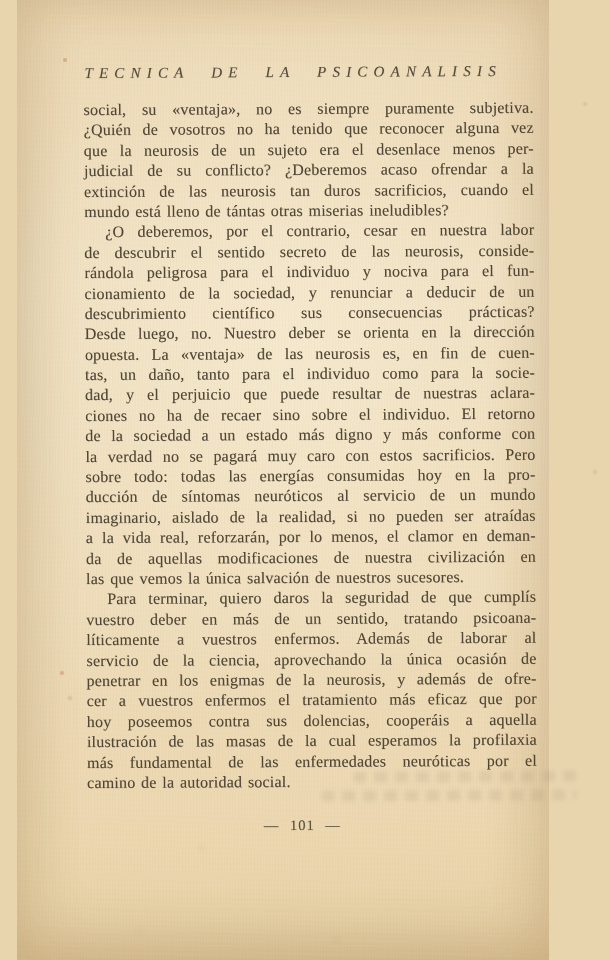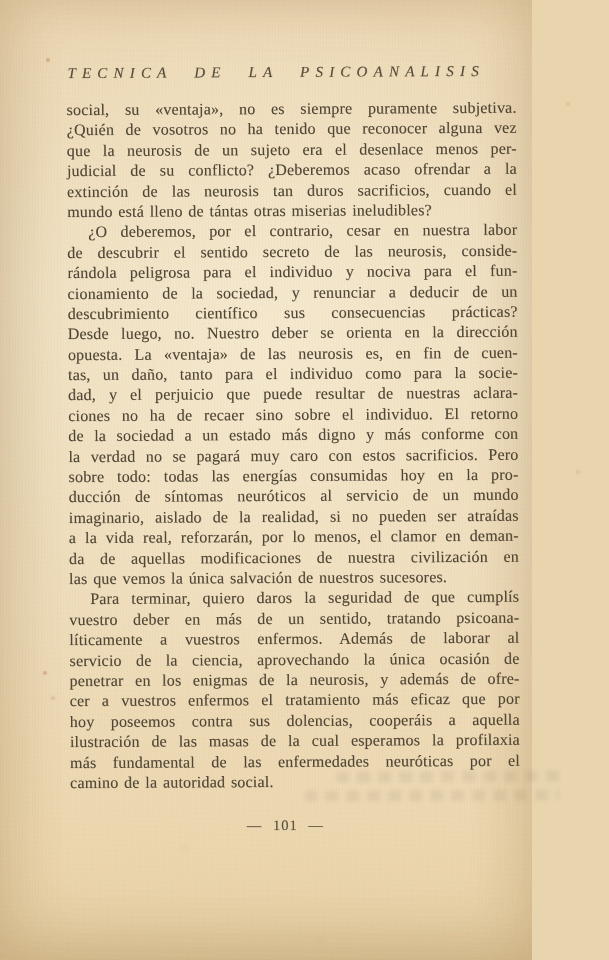--- a/index.html
+++ b/index.html
@@ -6,20 +6,21 @@
   body{
     width:609px;height:960px;overflow:hidden;
     font-family:"Liberation Serif", serif;
     background:#e8d5ae;
   }
   .page{
     position:relative;width:532px;height:960px;
     background:
       radial-gradient(ellipse 420px 520px at 52% 36%, rgba(255,248,228,.38), rgba(255,248,228,0) 70%),
       linear-gradient(180deg,#ecd8b4 0%,#efdfc0 30%,#eedcba 62%,#ebd6ae 88%,#e6cfa4 100%);
+    margin-left: 17px;
   }
   .grain{
     position:absolute;inset:0;pointer-events:none;
     background:
       repeating-linear-gradient(92deg, rgba(170,140,95,.035) 0 1px, rgba(0,0,0,0) 1px 3px),
       repeating-linear-gradient(2deg, rgba(255,255,255,.03) 0 2px, rgba(0,0,0,0) 2px 5px);
   }
   .vignette{
     position:absolute;inset:0;pointer-events:none;
     box-shadow:

